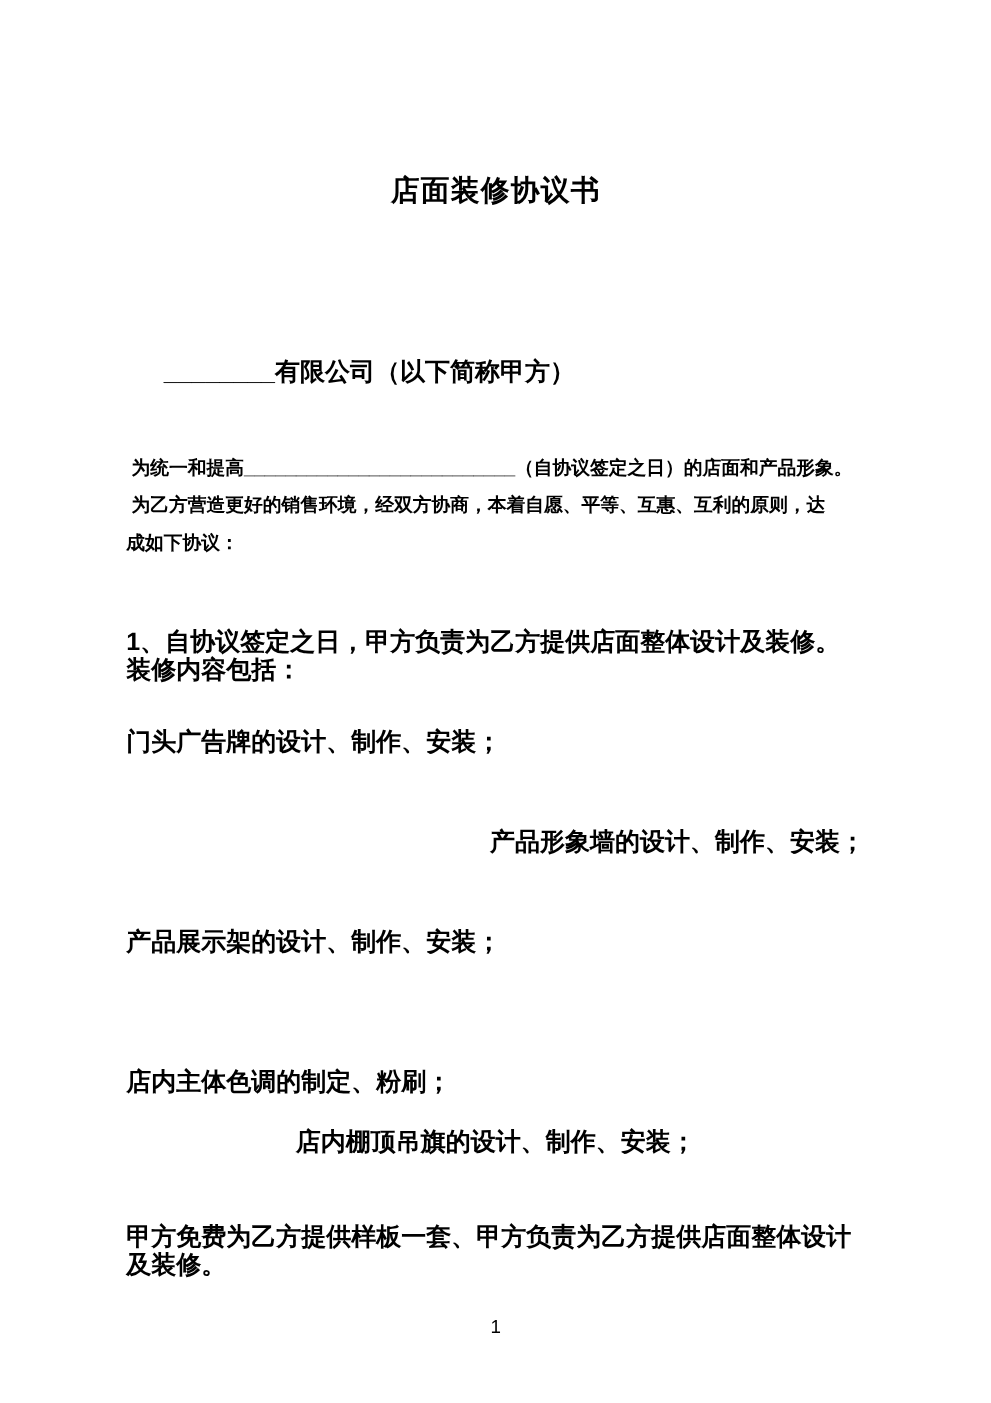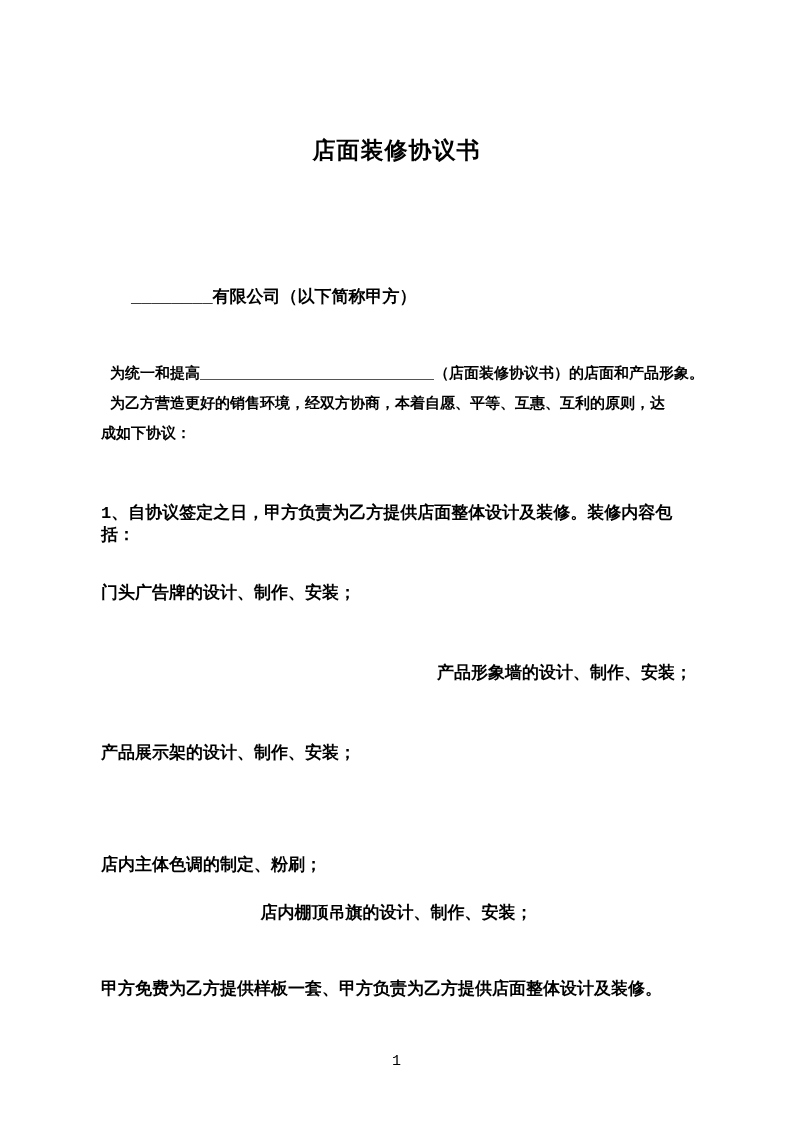--- a/index.html
+++ b/index.html
@@ -10,34 +10,34 @@
   .page {
     position: relative;
     width: 793px;
     height: 1122px;
     background: #ffffff;
     overflow: hidden;
     font-family: "Liberation Sans", "DejaVu Sans", sans-serif;
     color: #000000;
     font-weight: 700;
   }
-  .abs { position: absolute; font-family: Liberation Mono, monospace; }
+  .abs { position: absolute; }
   .doc-title {
     top: 136px;
     left: 0;
     width: 793px;
     text-align: center;
     font-size: 23px;
     line-height: 32px;
     letter-spacing: 1px;
   }
   .body-line {
     left: 101px;
     width: 591px;
-    font-size: 17px;
+    font-size: 20px;
     line-height: 22px;
     white-space: pre-wrap;
   }
   .party-a    { top: 287px; text-indent: 30px; }
   .intro-block {
     top: 360px;
     left: 101px;
     width: 600px;
     font-size: 15px;
     line-height: 30px;
@@ -63,21 +63,21 @@
 </head>
 <body>
 
 <div class="page">
 
   <div class="abs doc-title">店面装修协议书</div>
 
   <div class="abs body-line party-a">________有限公司（以下简称甲方）</div>
 
   <div class="abs intro-block">
-    <div class="intro-line"> 为统一和提高__________________________（店面装修协议书）的店面和产品形象。</div>
+    <div class="intro-line"> 为统一和提高__________________________（自协议签定之日）的店面和产品形象。</div>
     <div class="intro-line"> 为乙方营造更好的销售环境，经双方协商，本着自愿、平等、互惠、互利的原则，达</div>
     <div class="intro-line">成如下协议：</div>
   </div>
 
   <div class="abs body-line clause-1">1、自协议签定之日，甲方负责为乙方提供店面整体设计及装修。装修内容包括：</div>
 
   <div class="abs body-line item-0">门头广告牌的设计、制作、安装；</div>
 
   <div class="abs body-line item-1">产品形象墙的设计、制作、安装；</div>
 

